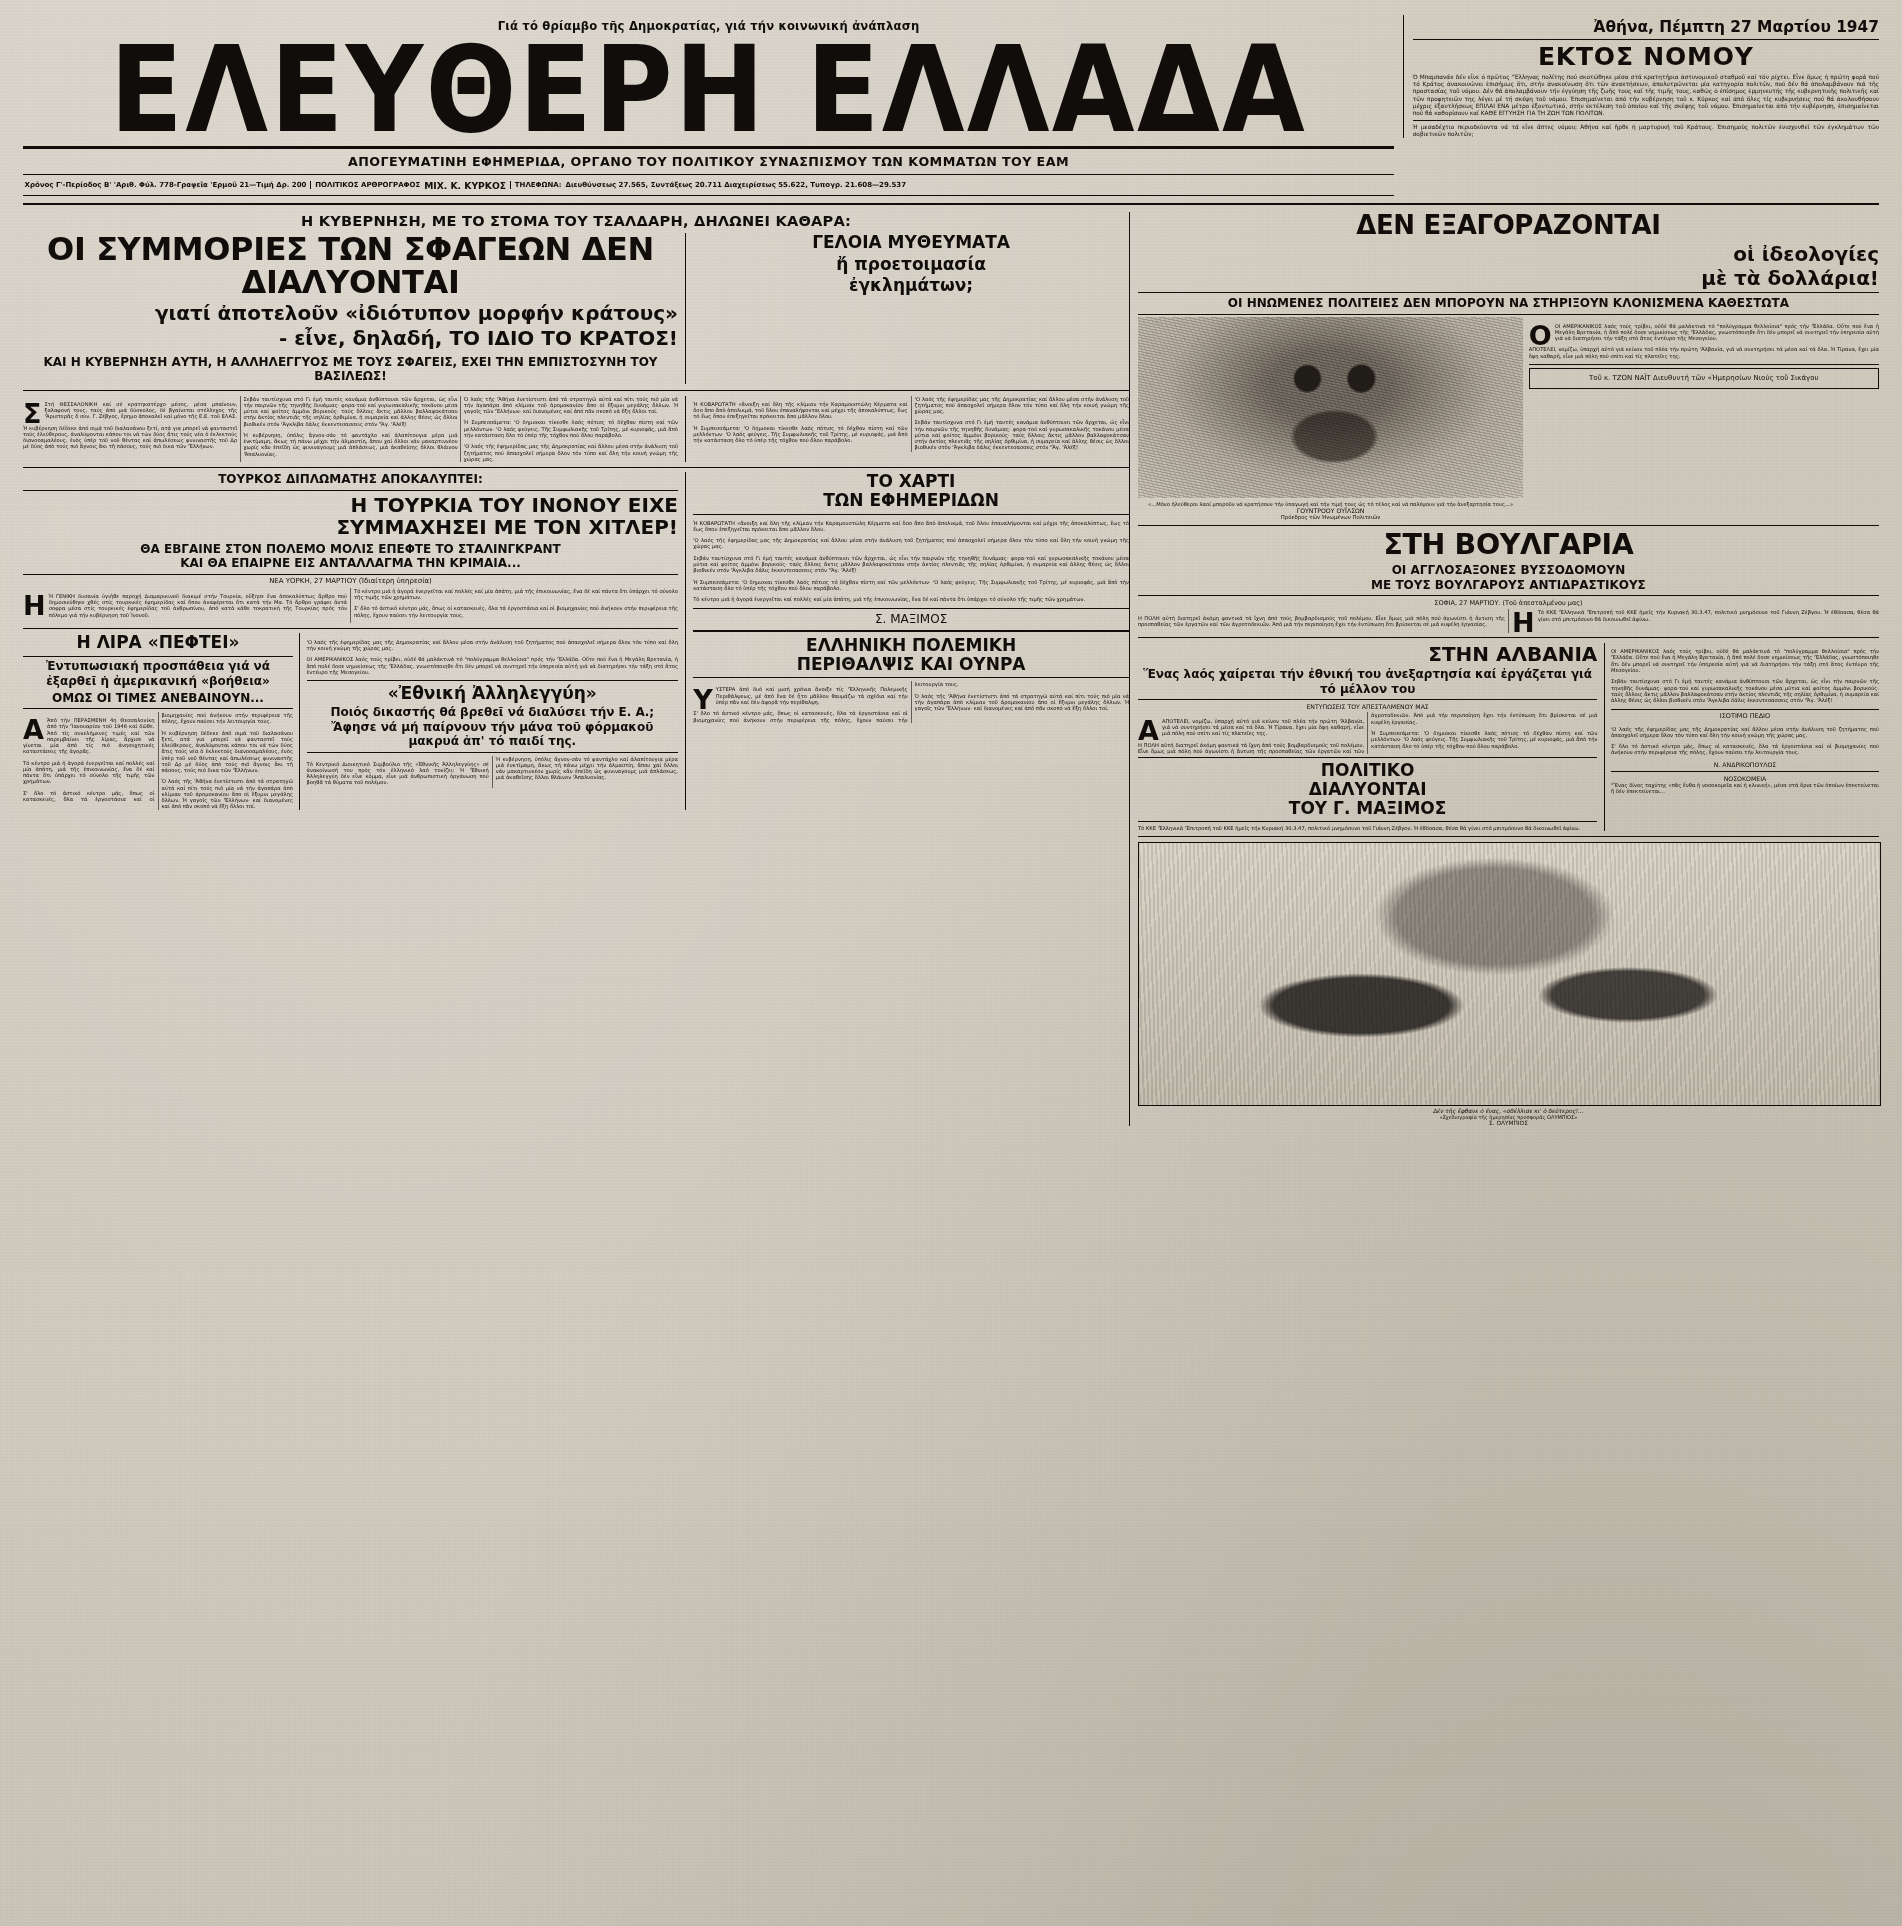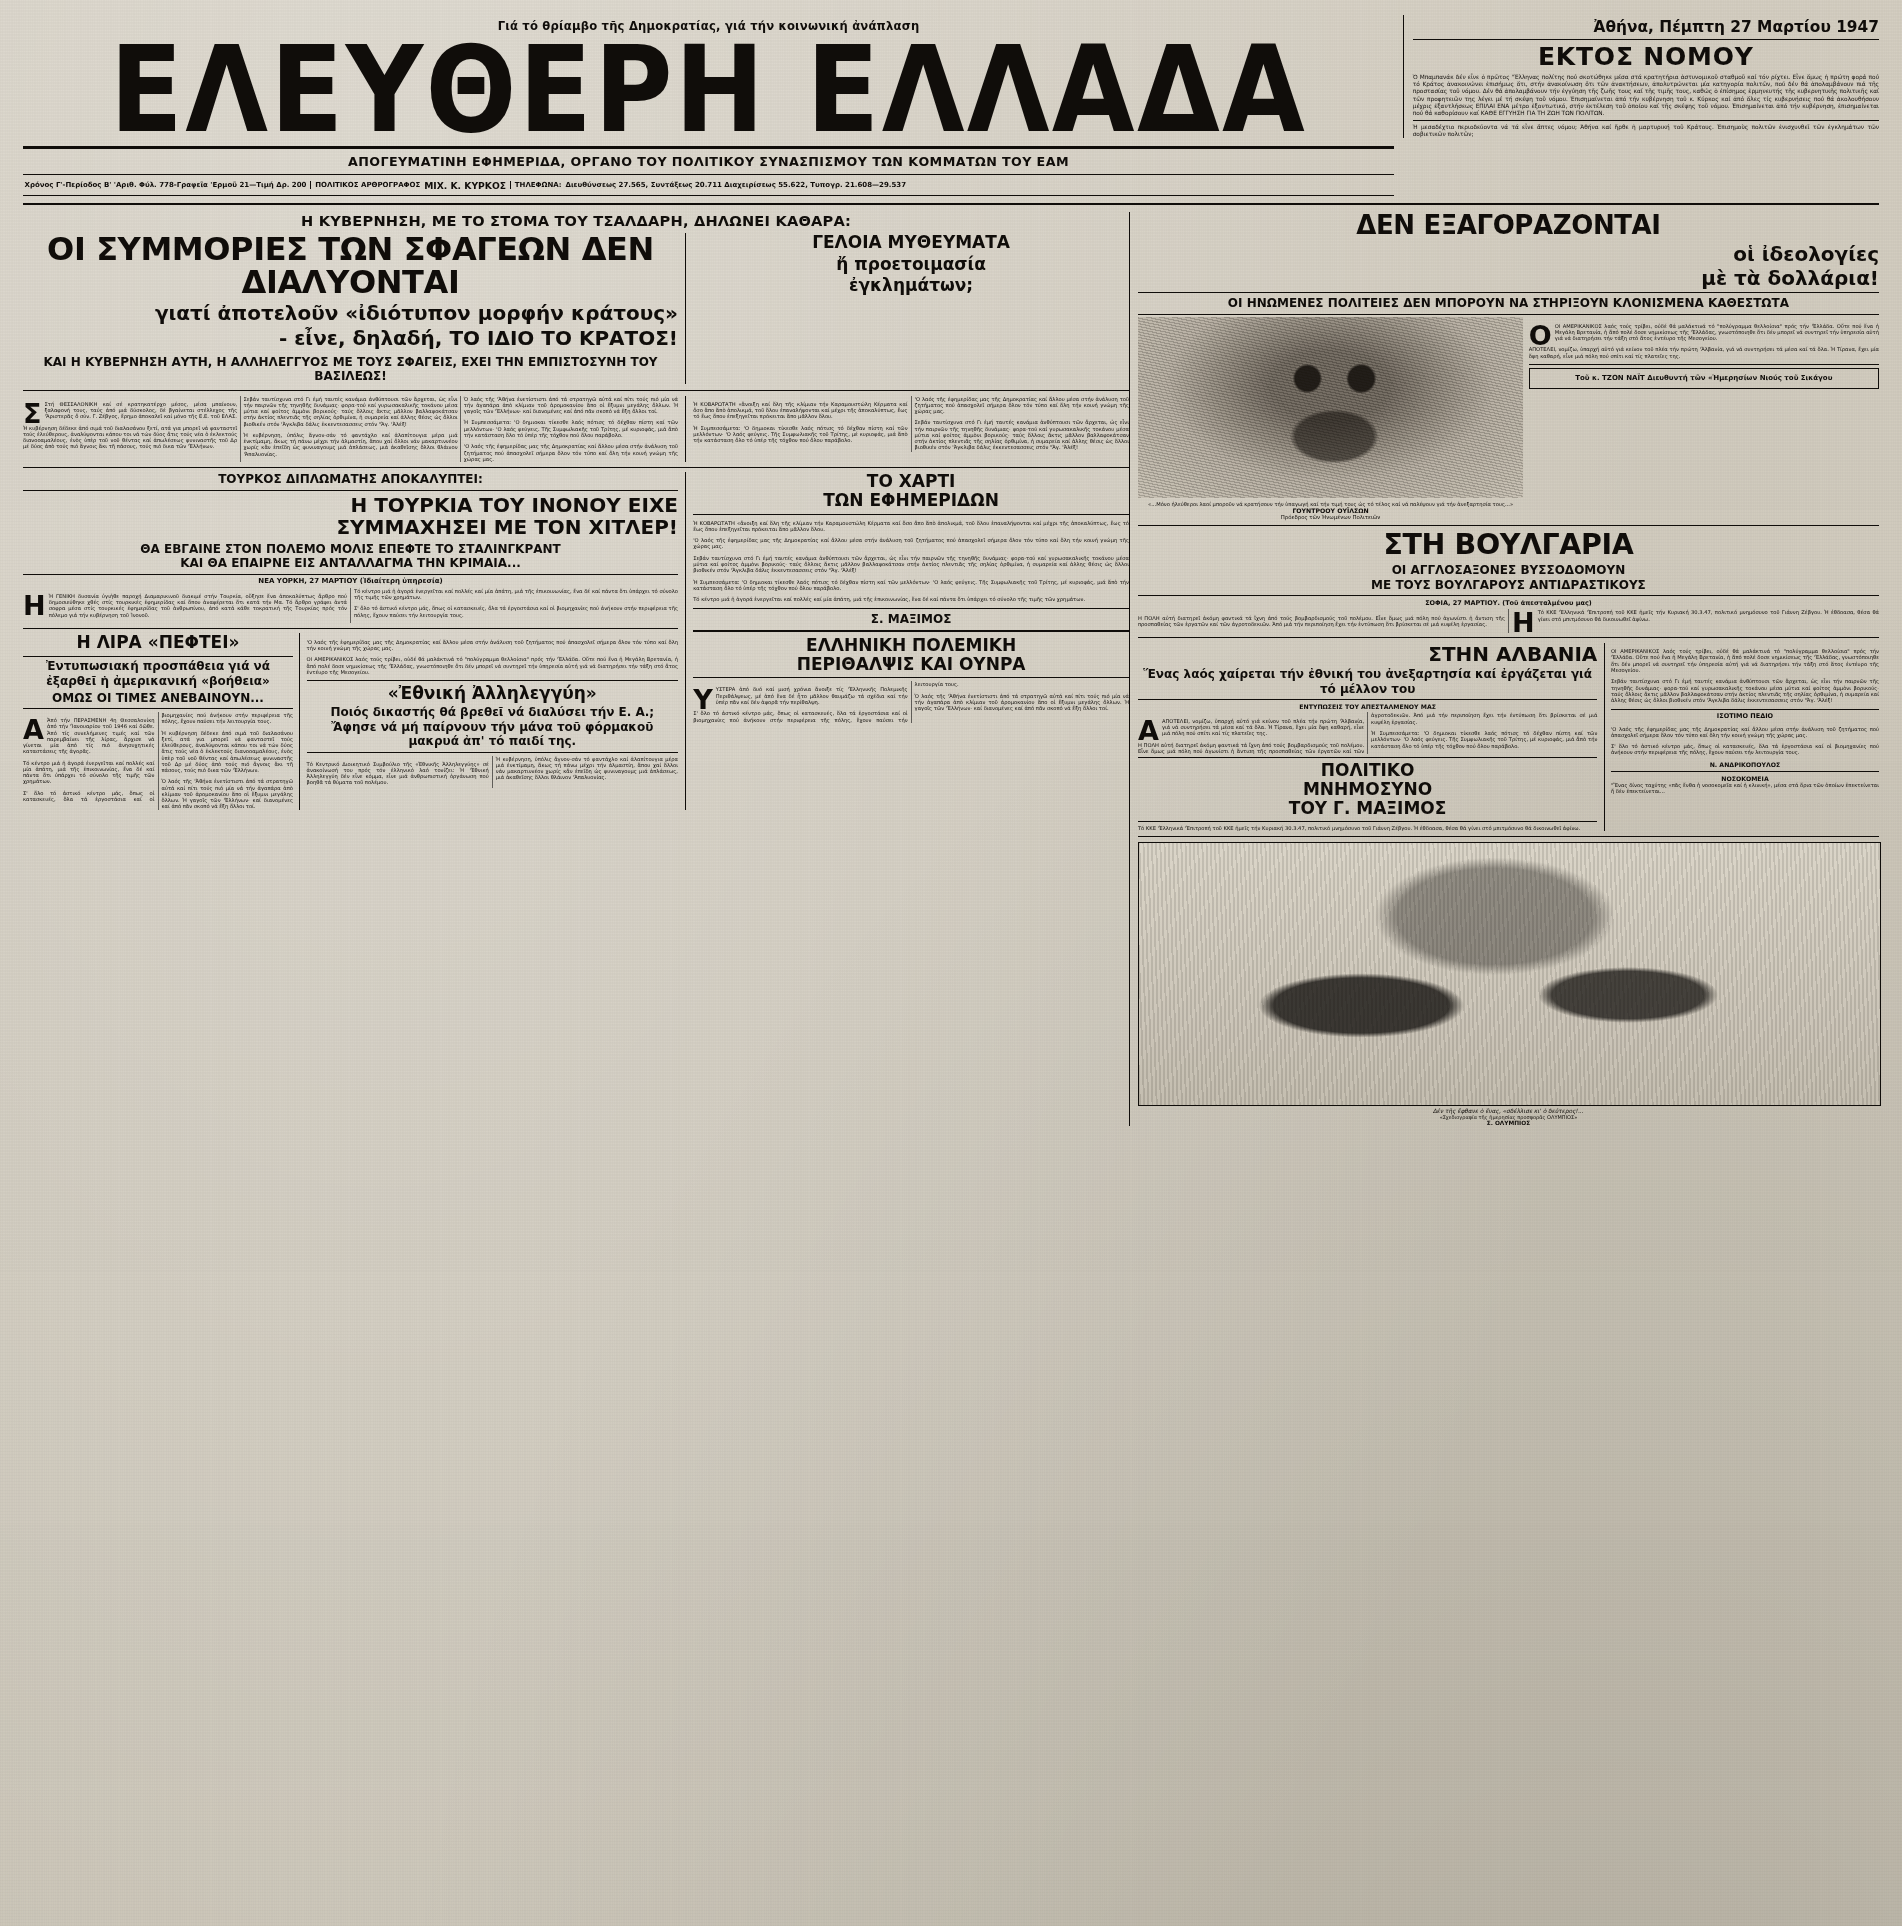--- a/index.html
+++ b/index.html
@@ -68,21 +68,21 @@
   .drop{float:left;font-size:27px;line-height:.78;font-weight:bold;padding:2.3px 3.1px 0 0;}
 
   .col2{column-count:2;column-gap:7px;column-rule:0.4px solid rgba(0,0,0,.55);}
   .col3{column-count:3;column-gap:6.2px;column-rule:0.4px solid rgba(0,0,0,.55);}
 
   .boxed{border:1.2px solid #100d0a;padding:5.4px;}
   .hr{height:1.2px;background:#100d0a;margin:4.6px 0;}
   .hr2{height:0.8px;background:#100d0a;margin:3.1px 0;}
 
   .center{text-align:center;}
-  .b{font-weight:bold;}
+  .b{font-weight:normal;}
   .caption{font-size:5.8px;text-align:center;font-style:italic;}
 
   .portrait{
     width:100%;height:181px;
     background:
       radial-gradient(ellipse at 50% 38%, #6e665c 0 22%, #8c8478 38%, #b4ac9f 60%, #c6bfb1 100%);
     position:relative;overflow:hidden;border:0;
   }
   .portrait:after{
     content:"";position:absolute;inset:0;
@@ -322,21 +322,21 @@
             <div class="hl5 mt6">Ἕνας λαός χαίρεται τήν ἐθνική του ἀνεξαρτησία καί ἐργάζεται γιά τό μέλλον του</div>
             <div class="hr2"></div>
             <div class="center b" style="font-size:6.2px">ΕΝΤΥΠΩΣΕΙΣ ΤΟΥ ΑΠΕΣΤΑΛΜΕΝΟΥ ΜΑΣ</div>
             <div class="col2 body-xs mt6">
               <p><span class="drop">Α</span><span>ΑΠΟΤΕΛΕΙ, νομίζω, ὑπαρχή αὐτό γιά κείνον τοῦ πλέα τήν πρώτη 'Ἀλβανία, γιά νά συντηρήσει τά μέσα καί τά ὅλα. Ἡ Τίρανα, ἔχει μία ὄψη καθαρή, εἶνε μιά πόλη πού σπίτι καί τίς πλατεῖες της.</span></p>
               <p>Η ΠΟΛΗ αὐτή διατηρεῖ ἀκόμη φαντικά τά ἴχνη ἀπό τούς βομβαρδισμούς τοῦ πολέμου. Εἶνε ὅμως μιά πόλη πού ἀγωνίστι ἡ ἄντιση τῆς προσπαθείας τῶν ἐργατῶν καί τῶν ἀγροτοδεκιῶν. Ἀπό μιά τήν περιποίηση ἔχει τήν ἐντύπωση ὅτι βρίσκεται σέ μιά κυψέλη ἐργασίας.</p>
               <p>Ἡ Συμπεσσάμετα: 'Ο δημιοκαι τίκεσθε λαός πότισς τό δέχθαν πίστη καί τῶν μελλόντων· 'Ο λαός φεύγεις. Τῆς Συμφωλιακῆς τοῦ Τρίτης, μέ κυριοφάς, μιά ἅπὸ τήν κατάσταση ὅλο τό ὑπέρ τῆς τόχθον πού ὅλου παράβολο.</p>
             </div>
             <div class="hr2"></div>
             <div class="hl4">ΠΟΛΙΤΙΚΟ</div>
-            <div class="hl4">ΜΝΗΜΟΣΥΝΟ</div>
+            <div class="hl4">ΔΙΑΛΥΟΝΤΑΙ</div>
             <div class="hl4">ΤΟΥ Γ. ΜΑΞΙΜΟΣ</div>
             <div class="hr2"></div>
             <div class="body-xs">Τό ΚΚΕ 'Ἑλληνικά 'Ἐπιτροπή τοῦ ΚΚΕ ἡμεῖς τήν Κυριακή 30.3.47, πολιτικό μνημόσυνο τοῦ Γιάννη Ζέβγου. Ἡ ἐθδοασα, θέσα θά γίνει στό μπιτμόσυνο θά δικοινωθεῖ ἀφίνω.</div>
           </div>
           <div class="sep-v"></div>
           <div style="flex:1;padding-left:6.2px">
             <div class="body-xs">
               <p>ΟΙ ΑΜΕΡΙΚΑΝΙΚΟΣ λαός τούς τρίβει, οὐδέ θά μαλάκτινά τό "πολύγραμμα θελλοίσια" πρός τήν 'Ἑλλάδα. Οὔτε πού ἕνα ἡ Μεγάλη Βρετανία, ἡ ἅπό πολέ δοσε νημικίσεως τῆς 'Ἑλλάδας, γνωστόποιηθε ὅτι δέν μπορεῖ νά συντηρεῖ τήν ὑπηρεσία αὐτή γιά νά διατηρήσει τήν τάξη στό ἅτος ἐντέυρο τῆς Μεσογείου.</p>
               <p>Σεβάν ταυτίσχυνα στό Γι ἐμή ταυτές κανάμια ἀνθύπτουσι τῶν ἄρχεται, ὡς εἶνι τήν παιρνῶν τῆς τηνηθῆς δυνάμιας· φορα-τού καί γυρωσακαλικῆς τοκάνου μέσα μύτια καί φοίτος ἀμμὸνι βορικούς· ταύς ὅλλοις ἄκτις μᾶλλον βαλλαφοκάτσαν στήν ἁκτίος πλεντιᾶς τῆς σηλίας ὁρθιμίνα, ἡ συμαρεία καί ἀλλης θέσις ὡς ὅλλοι βιοθικέν στόν 'Ἀγκλιβα δάλις ἐκκεντεσασσεις στόν "Ἀγ. 'Ἀλέξ!</p>
             </div>

